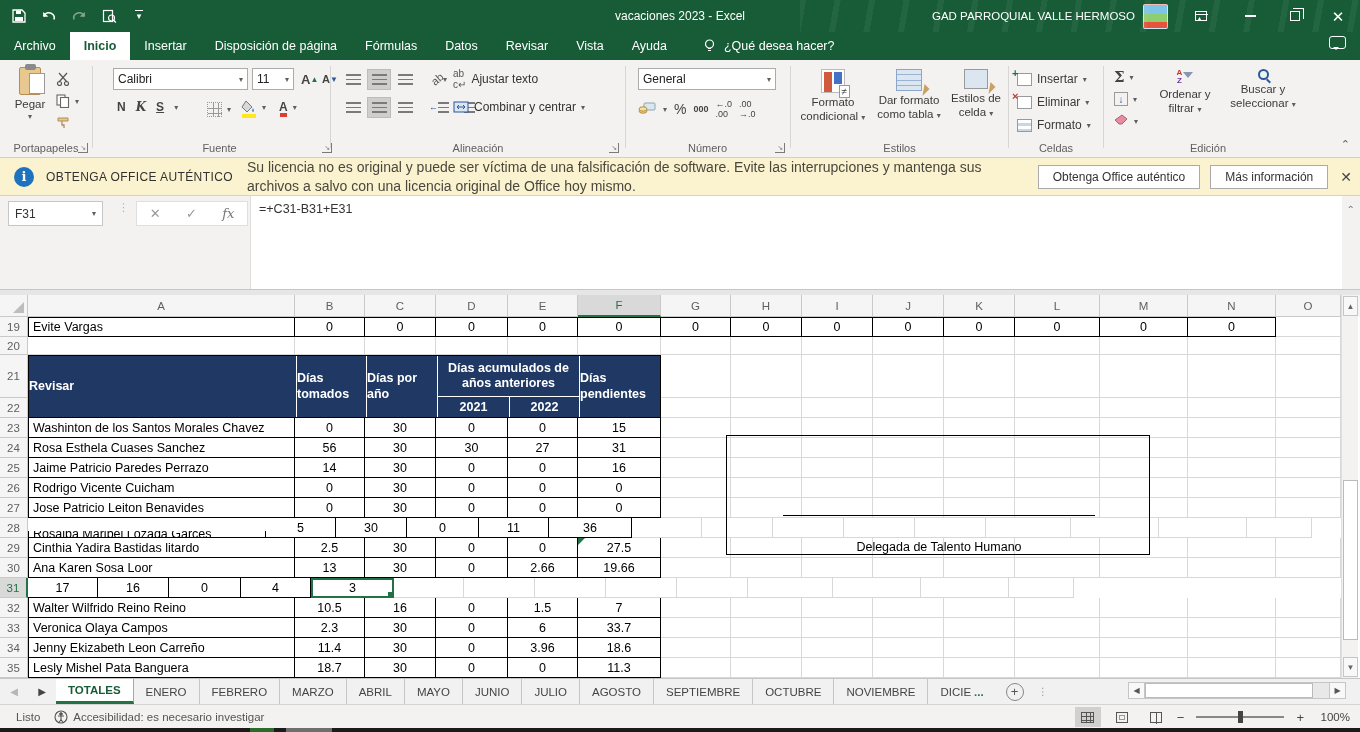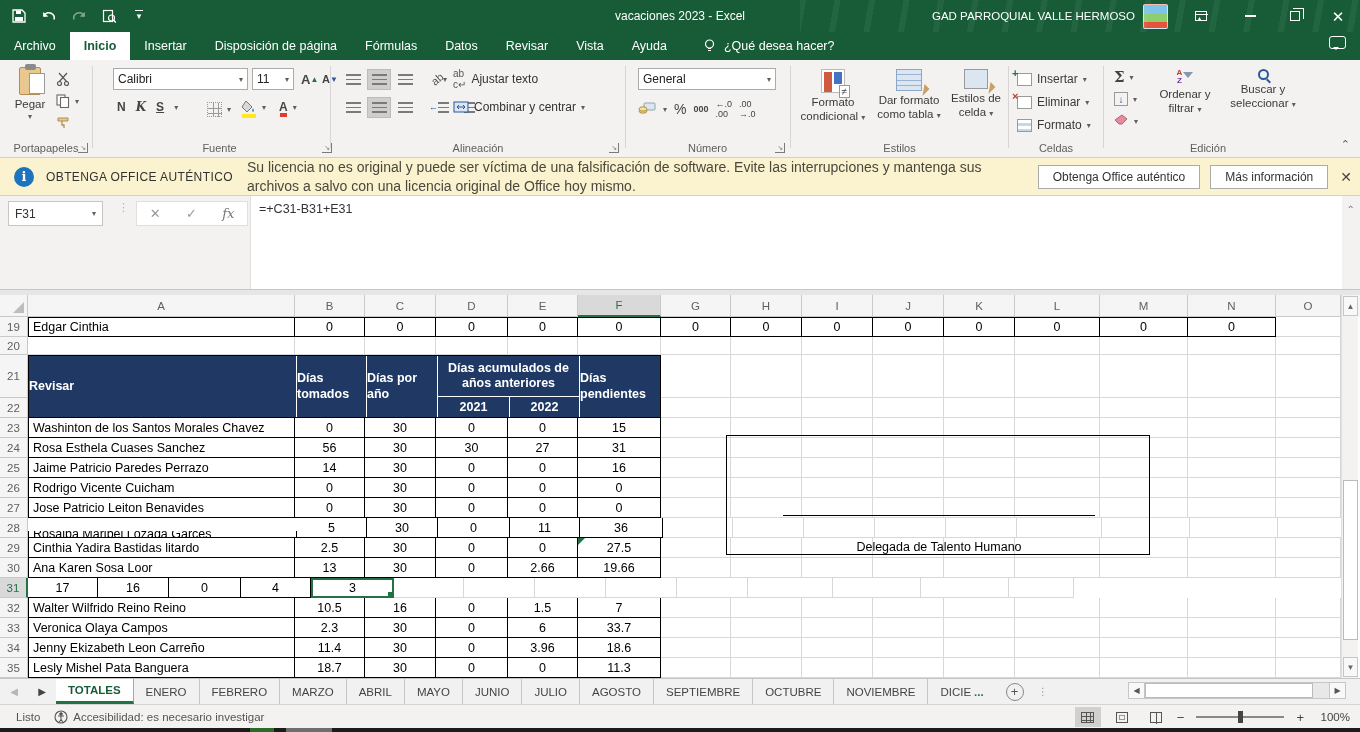--- a/index.html
+++ b/index.html
@@ -530,21 +530,21 @@
         <div class="colh" style="width: 71px;">J</div>
         <div class="colh" style="width: 71px;">K</div>
         <div class="colh" style="width: 85px;">L</div>
         <div class="colh" style="width: 88px;">M</div>
         <div class="colh" style="width: 88px;">N</div>
         <div class="colh" style="width: 65px;">O</div>
       </div>
     <div id="rows">
         <div class="grow" style="height: 20px;">
           <div class="rnum" style="height: 20px;">19</div>
-          <div class="cell namec tb bl bt" style="width: 267px;">Edgar Cinthia</div>
+          <div class="cell namec tb bl bt" style="width: 267px;">Evite Vargas</div>
           <div class="cell numc tb bt" style="width: 70px;">0</div>
           <div class="cell numc tb bt" style="width: 71px;">0</div>
           <div class="cell numc tb bt" style="width: 72px;">0</div>
           <div class="cell numc tb bt" style="width: 70px;">0</div>
           <div class="cell numc tb bt" style="width: 83px;">0</div>
           <div class="cell numc tb bt" style="width: 70px;">0</div>
           <div class="cell numc tb bt" style="width: 71px;">0</div>
           <div class="cell numc tb bt" style="width: 71px;">0</div>
           <div class="cell numc tb bt" style="width: 71px;">0</div>
           <div class="cell numc tb bt" style="width: 71px;">0</div>
@@ -711,21 +711,21 @@
           <div class="cell " style="width: 71px;"></div>
           <div class="cell " style="width: 71px;"></div>
           <div class="cell " style="width: 71px;"></div>
           <div class="cell " style="width: 85px;"></div>
           <div class="cell " style="width: 88px;"></div>
           <div class="cell " style="width: 88px;"></div>
           <div class="cell " style="width: 65px;"></div>
         </div>
         <div class="grow" style="height: 20px;">
           <div class="rnum" style="height: 20px;">28</div>
-          <div class="cell namec tb bl" style="width: 269px; margin-top: 13px;">Rosalba Maribel Lozada Garces</div>
+          <div class="cell namec tb bl" style="width: 238px; margin-top: 13px;">Rosalba Maribel Lozada Garces</div>
           <div class="cell numc tb" style="width: 70px;">5</div>
           <div class="cell numc tb" style="width: 71px;">30</div>
           <div class="cell numc tb" style="width: 72px;">0</div>
           <div class="cell numc tb" style="width: 70px;">11</div>
           <div class="cell numc tb" style="width: 83px;">36</div>
           <div class="cell " style="width: 70px;"></div>
           <div class="cell " style="width: 71px;"></div>
           <div class="cell " style="width: 71px;"></div>
           <div class="cell " style="width: 71px;"></div>
           <div class="cell " style="width: 71px;"></div>

